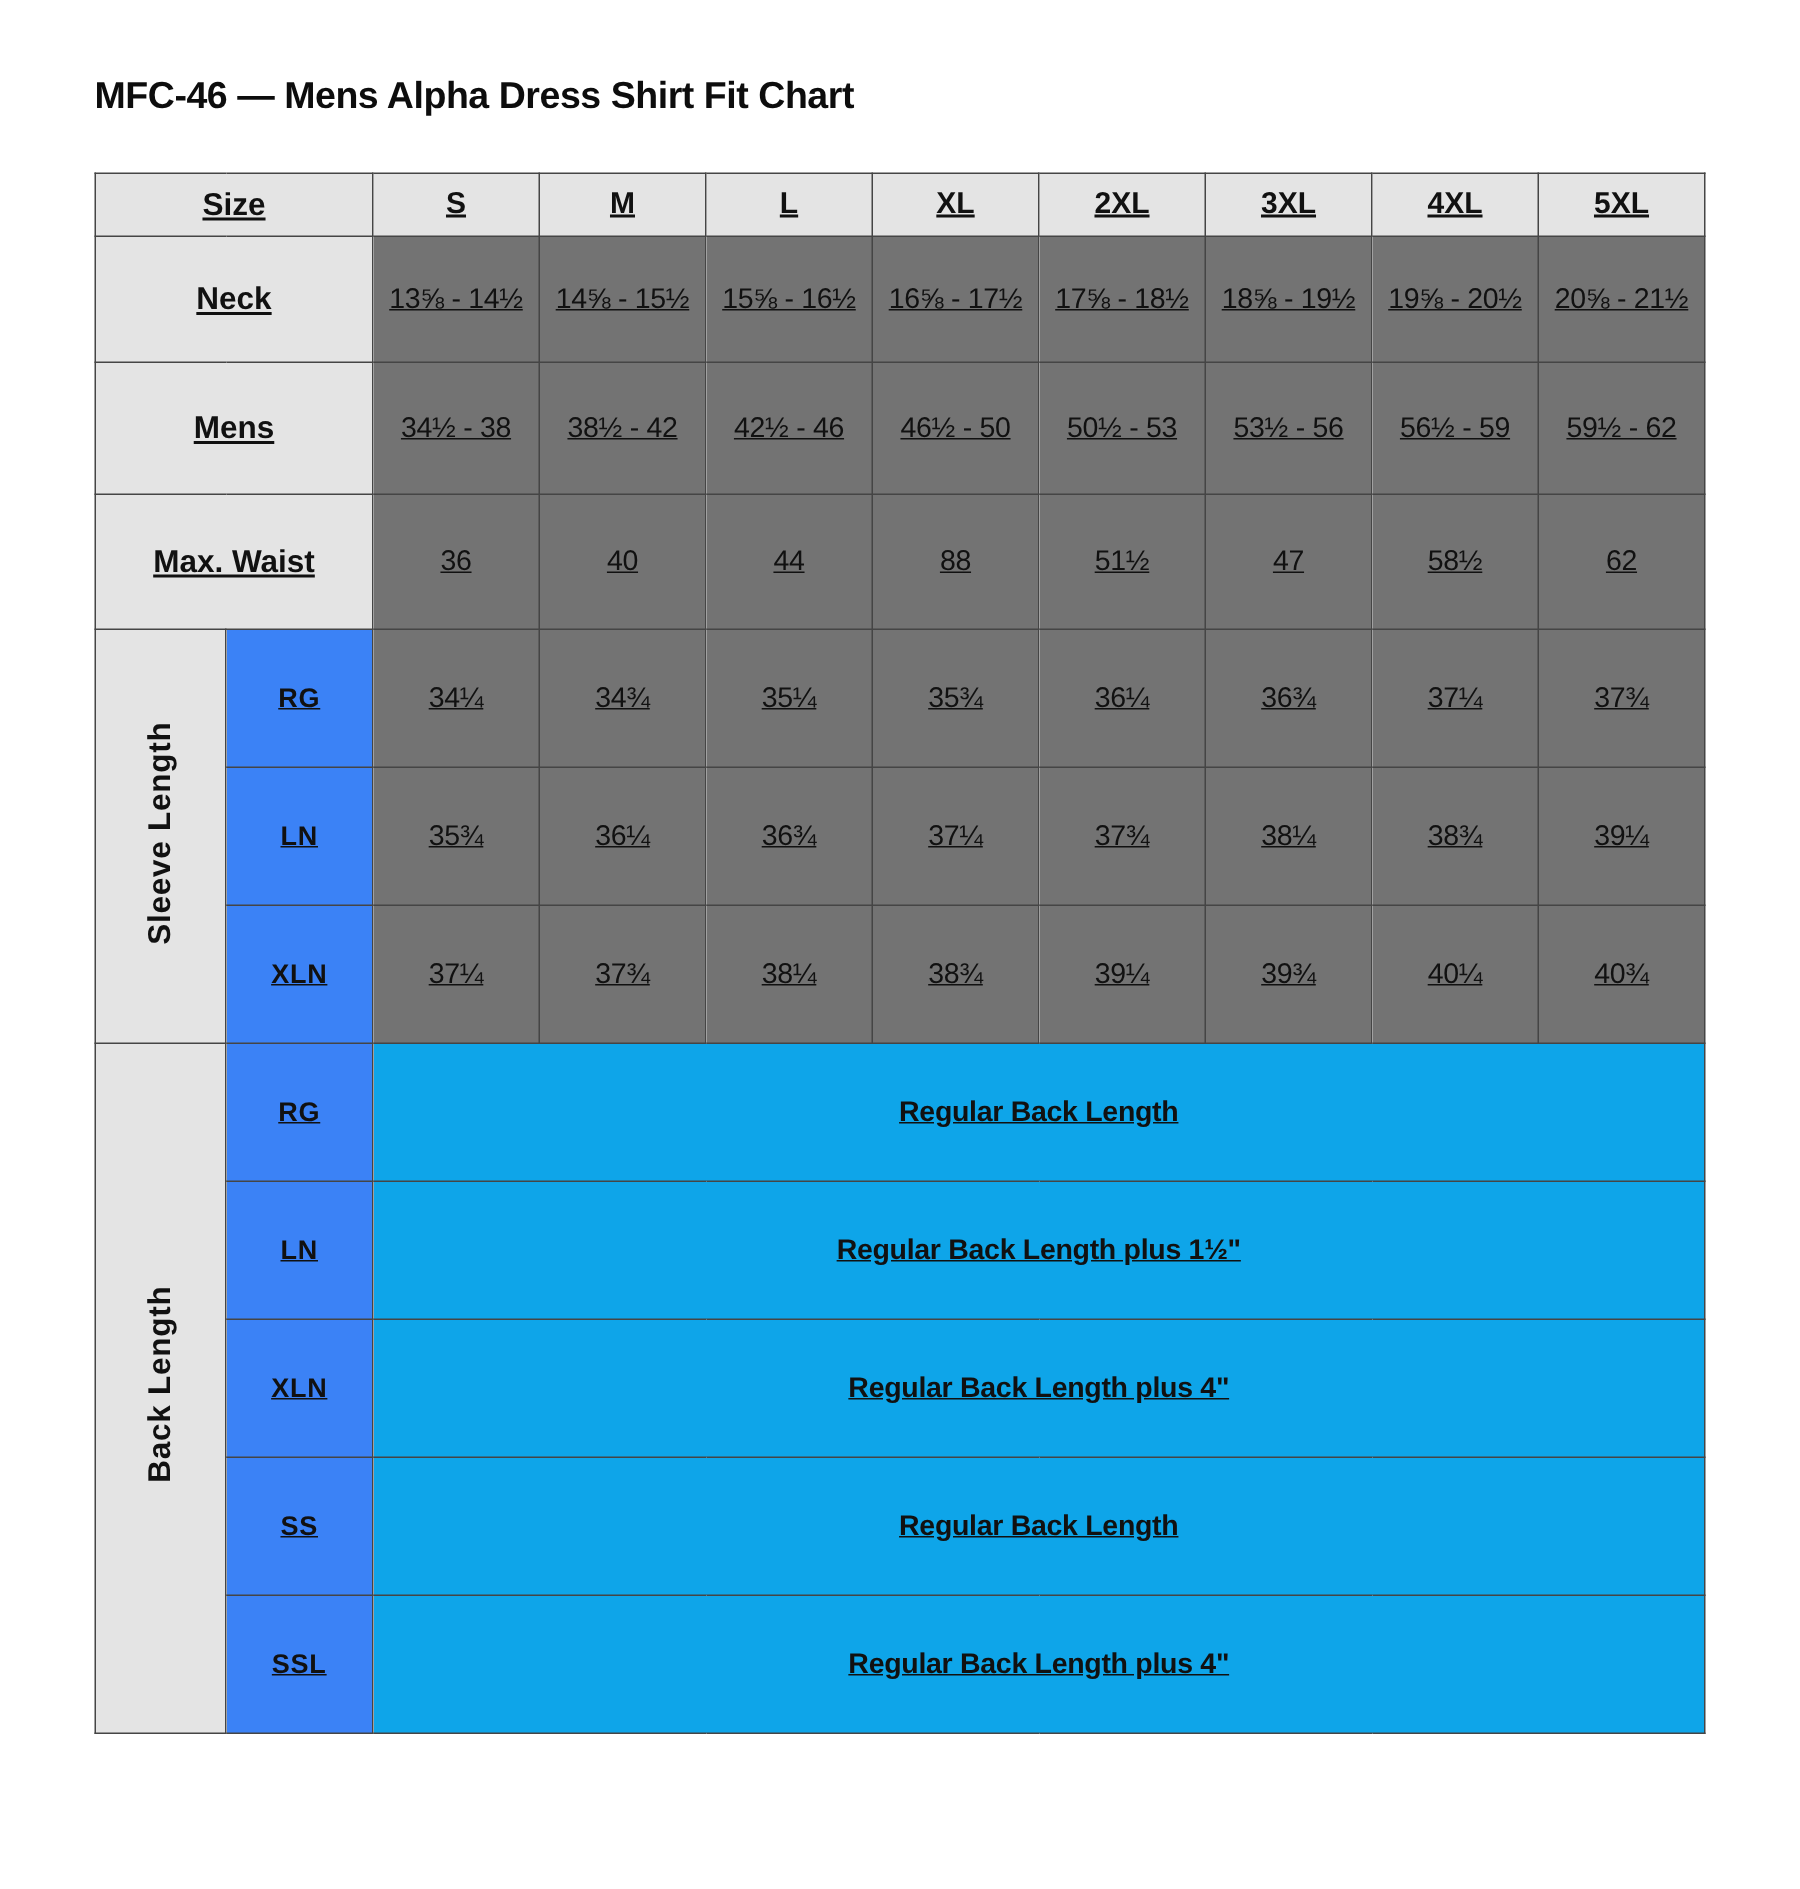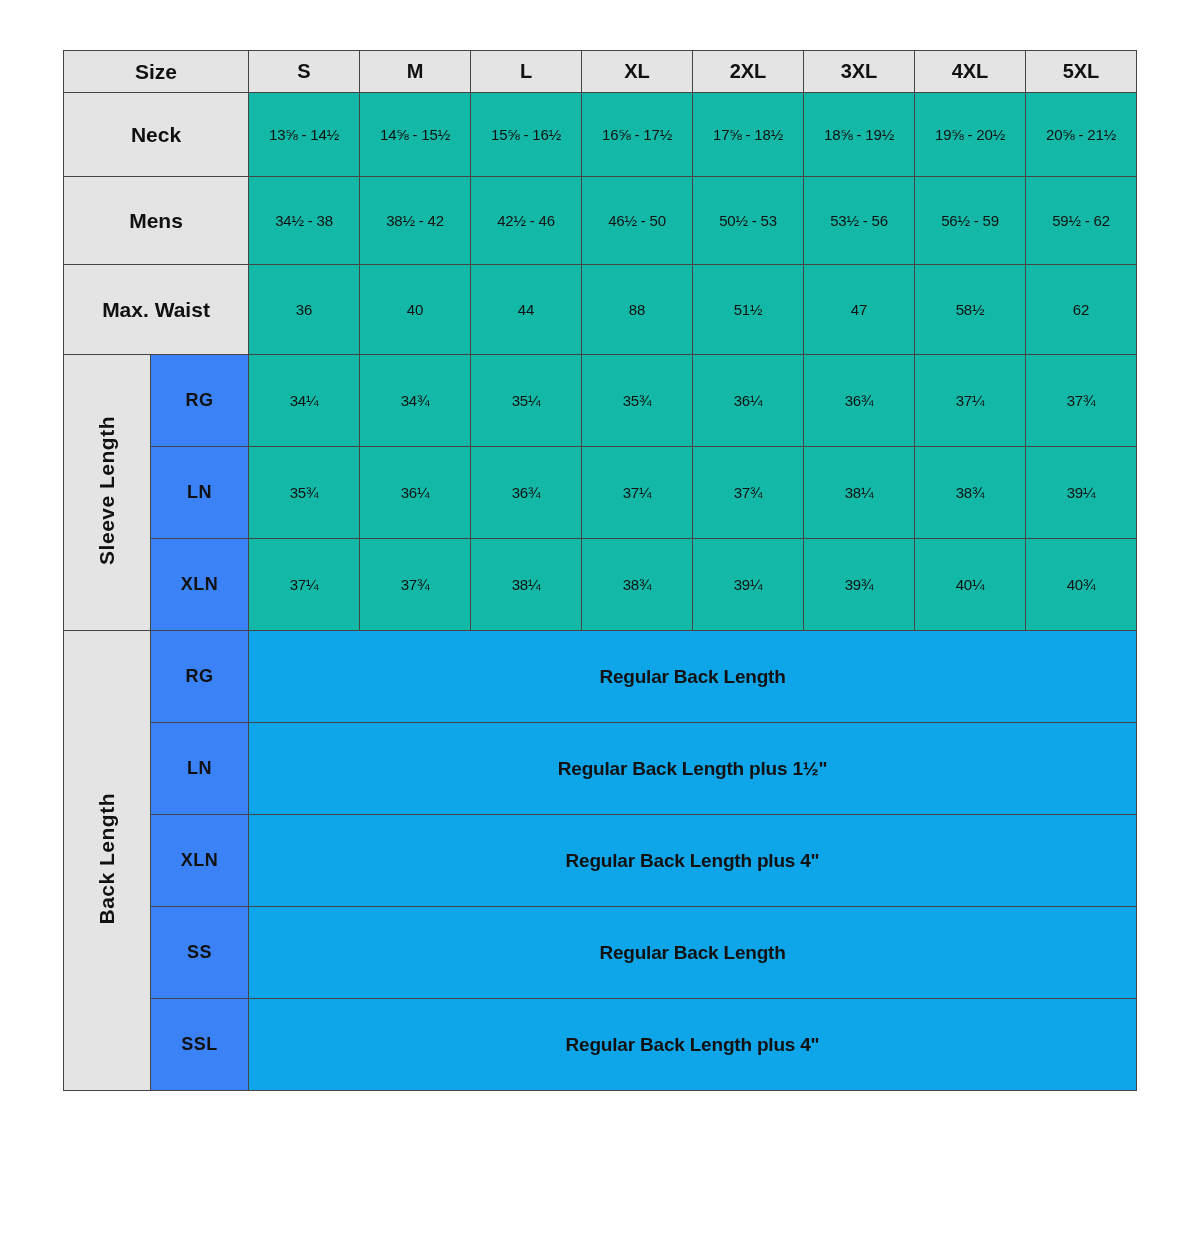--- a/index.html
+++ b/index.html
@@ -18,20 +18,21 @@
     font-size: 25px;
     font-weight: bold;
     letter-spacing: -0.3px;
     margin-bottom: 36px;
     color: #0d0d0d;
   }
   table.fit-chart {
     border-collapse: collapse;
     table-layout: fixed;
     width: 1073px;
+    text-decoration: underline;
   }
   table.fit-chart th,
   table.fit-chart td {
     border: 1.5px solid #454545;
     text-align: center;
     vertical-align: middle;
     padding: 2px;
     overflow: hidden;
   }
   .hdr {
@@ -40,22 +41,22 @@
     font-size: 21px;
   }
   .size-col { font-size: 20px; }
   .subhdr {
     background: #3b82f6;
     font-weight: bold;
     font-size: 18px;
     letter-spacing: 0.5px;
   }
   td.val {
-    background: #14b8a6;
-    font-size: 15px;
+    background: #737373;
+    font-size: 19px;
     font-weight: normal;
     letter-spacing: -0.2px;
     white-space: nowrap;
   }
   td.bl {
     background: #0ea5e9;
     font-size: 19px;
     font-weight: bold;
     letter-spacing: -0.2px;
   }
@@ -74,20 +75,21 @@
   tr.r-chest  { height: 88px; }
   tr.r-waist  { height: 90px; }
   tr.r-sleeve { height: 92px; }
   tr.r-back   { height: 92px; }
 </style>
 </head>
 <body>
 
 <div class="page">
 
+  <div class="title">MFC-46 — Mens Alpha Dress Shirt Fit Chart</div>
 
   <table class="fit-chart">
     <colgroup>
       <col style="width:87px">
       <col style="width:98px">
       <col style="width:111px">
         <col style="width:111px">
         <col style="width:111px">
         <col style="width:111px">
       <col style="width:111px">

